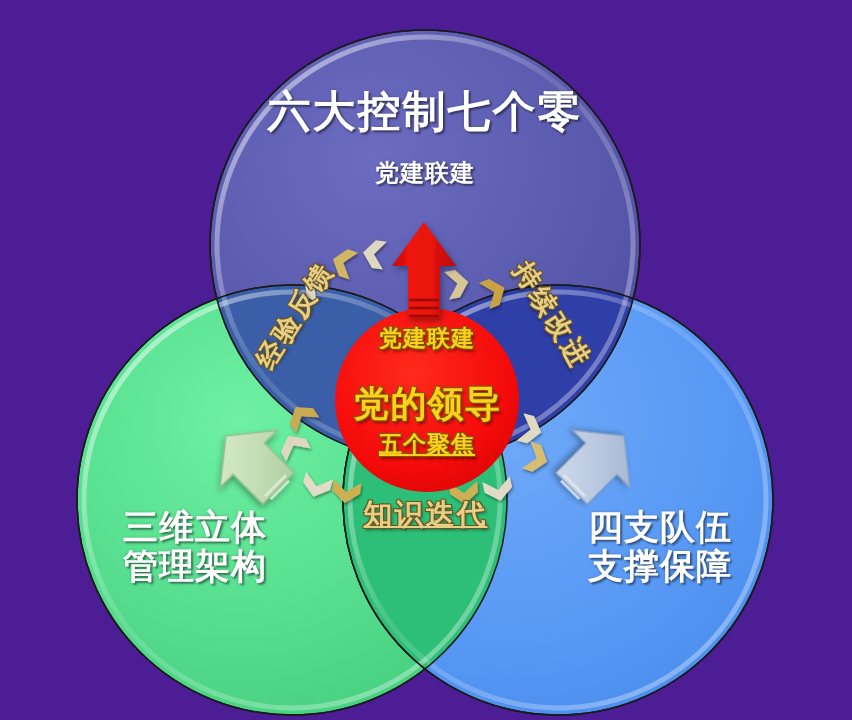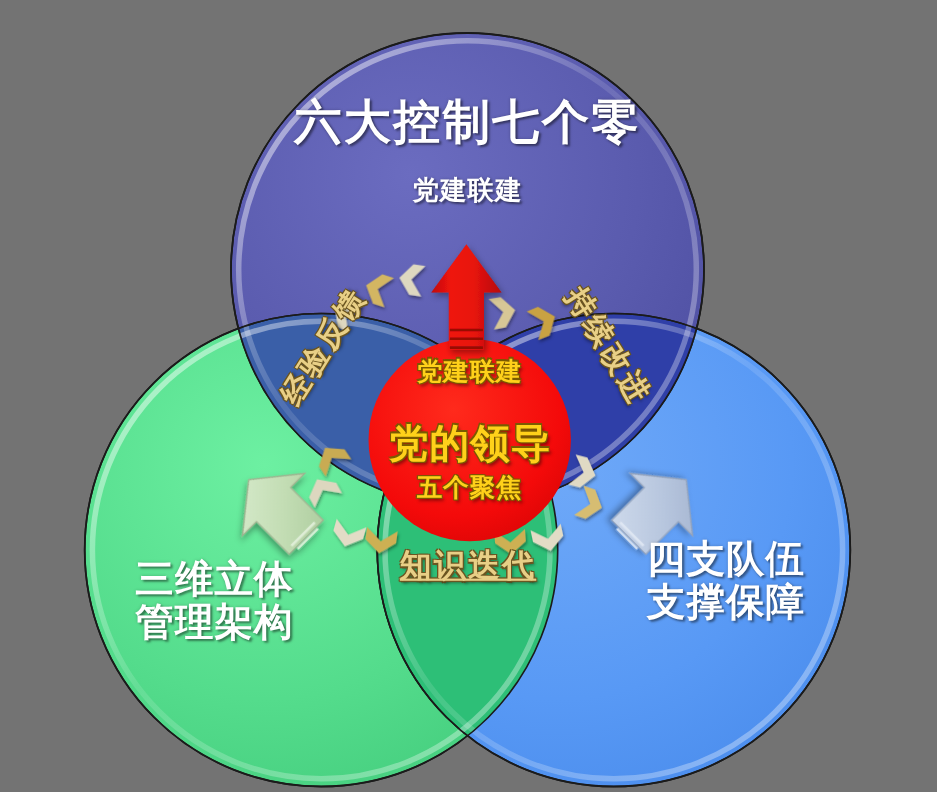--- a/index.html
+++ b/index.html
@@ -11,21 +11,21 @@
   body {
     width: 852px;
     height: 720px;
     overflow: hidden;
     font-family: "DejaVu Sans", "Liberation Sans", sans-serif;
   }
   #stage {
     position: relative;
     width: 852px;
     height: 720px;
-    background: #737373;
+    background: #4c1d95;
   }
   svg.venn {
     position: absolute;
     left: 0;
     top: 0;
     width: 852px;
     height: 720px;
   }
   .lbl {
     position: absolute;
@@ -56,24 +56,24 @@
     text-shadow:
       -1px -1px 0 #6b5520,
        1px -1px 0 #6b5520,
       -1px  1px 0 #6b5520,
        1px  1px 0 #6b5520,
        2px  2px 3px rgba(0,0,0,0.40);
   }
   #t-main      { left: 210px; top: 87px;  width: 430px; font-size: 43px; letter-spacing: 2px; }
   #t-sub       { left: 240px; top: 160px; width: 370px; font-size: 24px; letter-spacing: 1px; }
   #t-left      { left: 80px;  top: 508px; width: 230px; font-size: 35px; letter-spacing: 1px; text-align: center; }
-  #t-right     { left: 545px; top: 492px; width: 230px; font-size: 35px; letter-spacing: 1px; font-family: Liberation Mono, monospace; }
+  #t-right     { left: 545px; top: 508px; width: 230px; font-size: 35px; letter-spacing: 1px; }
   #c-top       { left: 337px; top: 326px; width: 180px; font-size: 23px; letter-spacing: 1px; }
   #c-main      { left: 325px; top: 372px; width: 205px; font-size: 36px; letter-spacing: 1px; margin-top: 12px; }
-  #c-bot       { left: 337px; top: 432px; width: 180px; font-size: 23px; letter-spacing: 1px; }
+  #c-bot       { left: 337px; top: 432px; width: 180px; font-size: 23px; letter-spacing: 1px; text-decoration: underline; }
   #t-bottom    { left: 343px; top: 498px; width: 165px; font-size: 29px; letter-spacing: 2px; text-decoration: underline; }
   #t-cleft {
     left: 230px; top: 300px; width: 130px; font-size: 27px;
     transform: rotate(-58deg);
     transform-origin: 50% 50%;
     letter-spacing: 3px;
   }
   #t-cright {
     left: 487px; top: 300px; width: 130px; font-size: 27px;
     transform: rotate(58deg);

